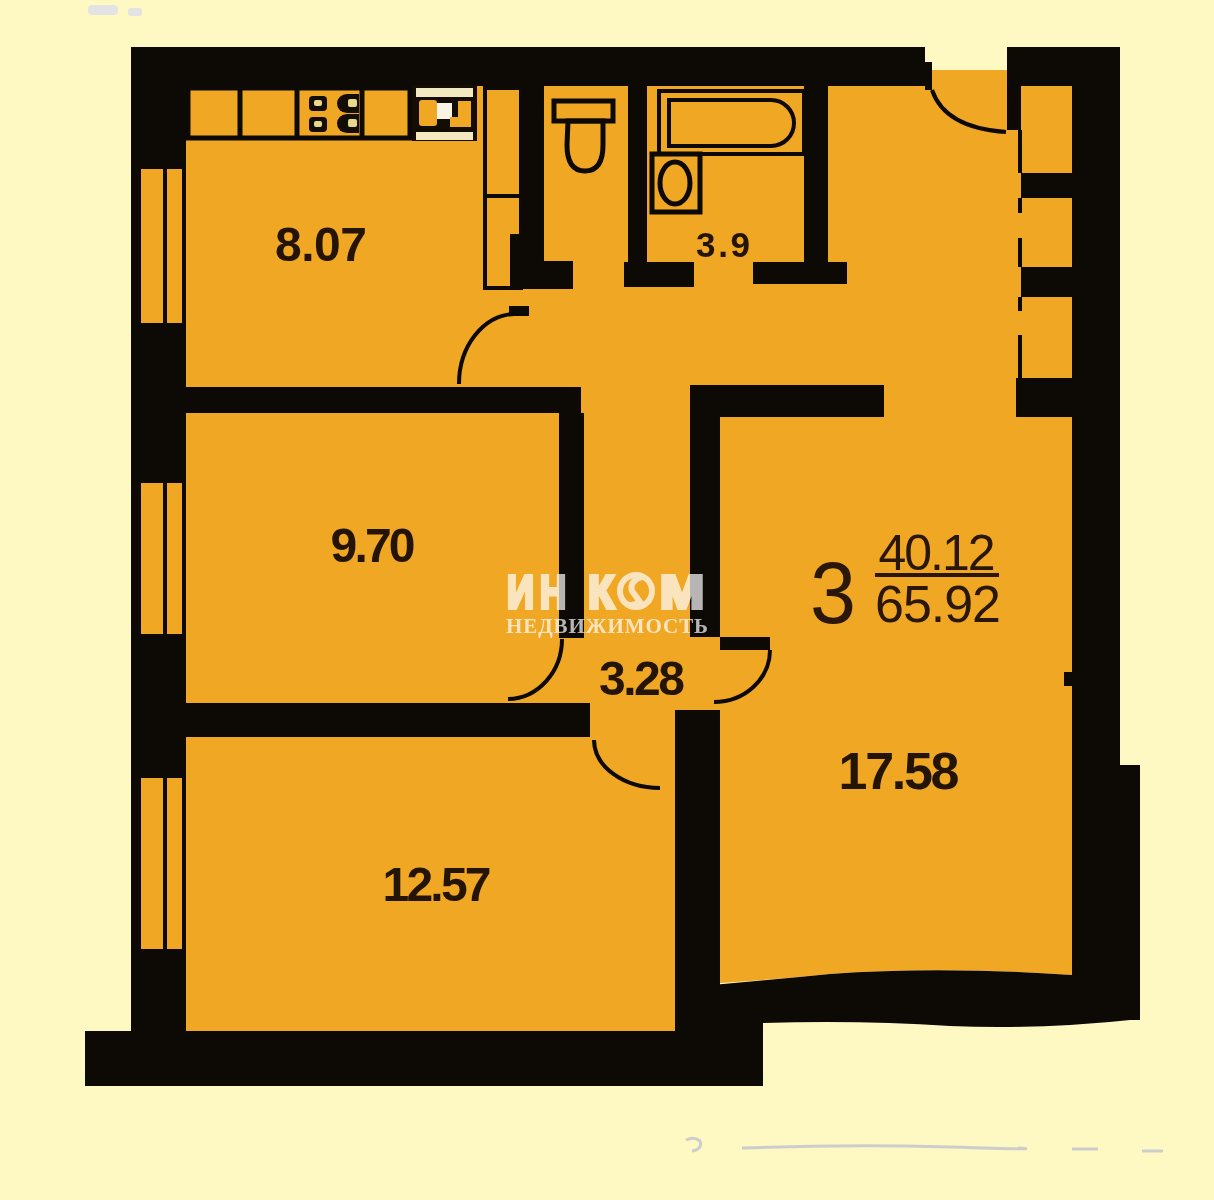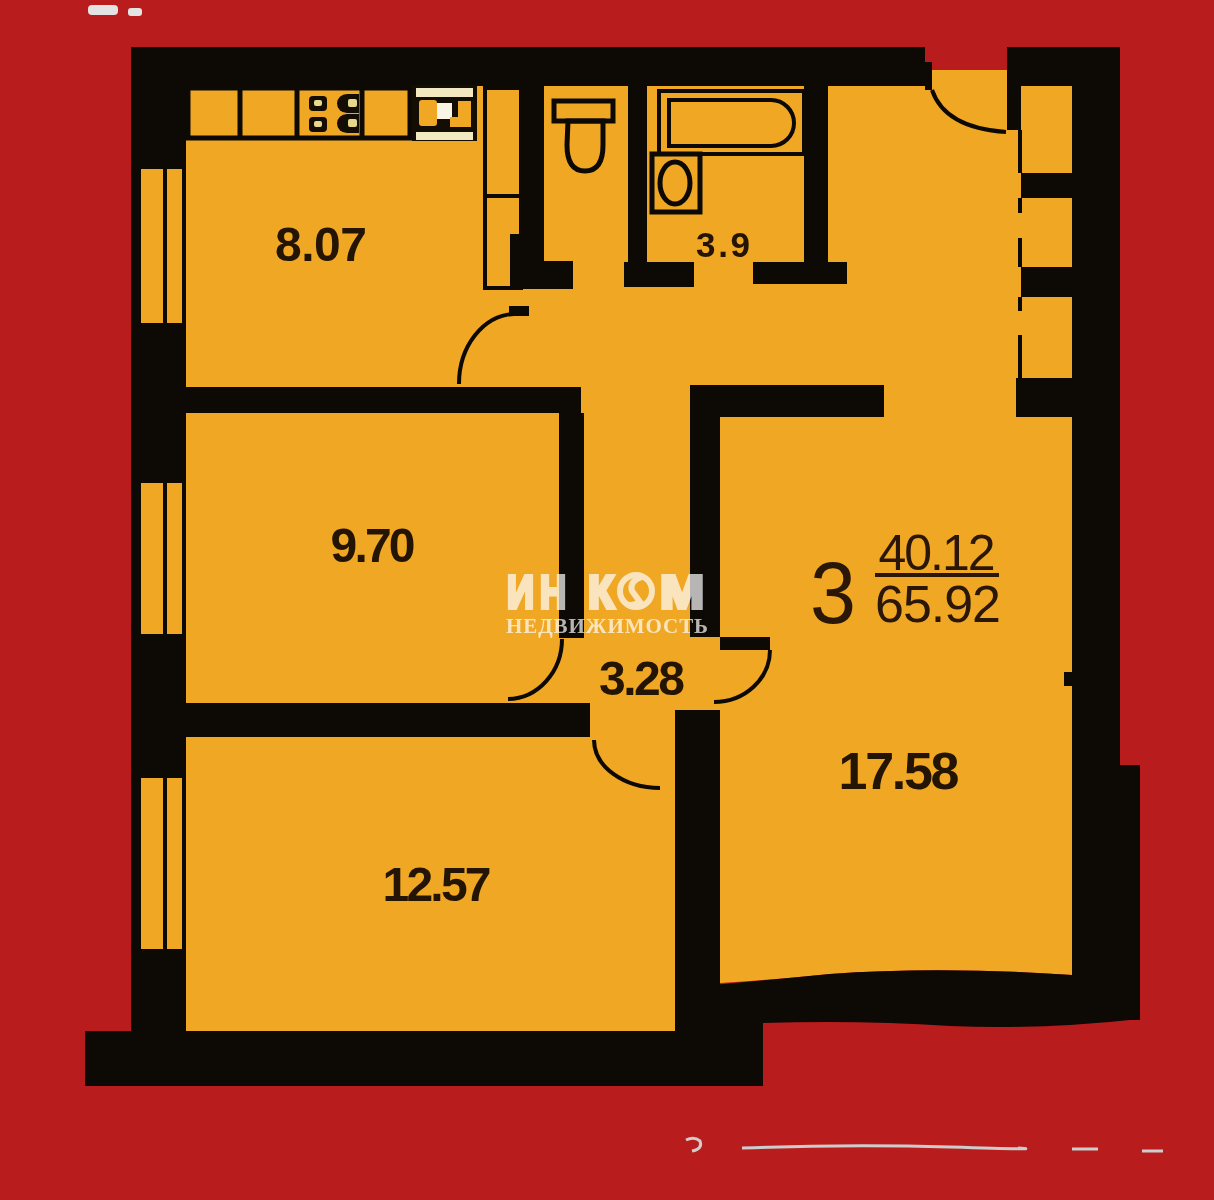--- a/index.html
+++ b/index.html
@@ -1,16 +1,16 @@
 <!DOCTYPE html>
 <html><head>
 <meta charset="utf-8">
 <style>
   html,body{margin:0;padding:0;background:#ffffff;}
-  .page{position:relative;width:1214px;height:1200px;background:#b91c1c;overflow:hidden;
+  .page{position:relative;width:1214px;height:1200px;background:#fef9c3;overflow:hidden;
         font-family:"Liberation Sans", sans-serif;}
 </style>
 </head>
 <body>
 <div class="page">
 <svg style="filter:blur(0.7px)" width="1214" height="1200" viewBox="0 0 1214 1200">
 
   <path d="M186 86 L1072 86 L1072 975 Q940 966 830 974 Q770 980 720 983 L720 1031 L186 1031 Z" fill="#F0A724"></path>
 
   <rect x="921" y="70" width="86" height="20" fill="#F0A724"></rect>

